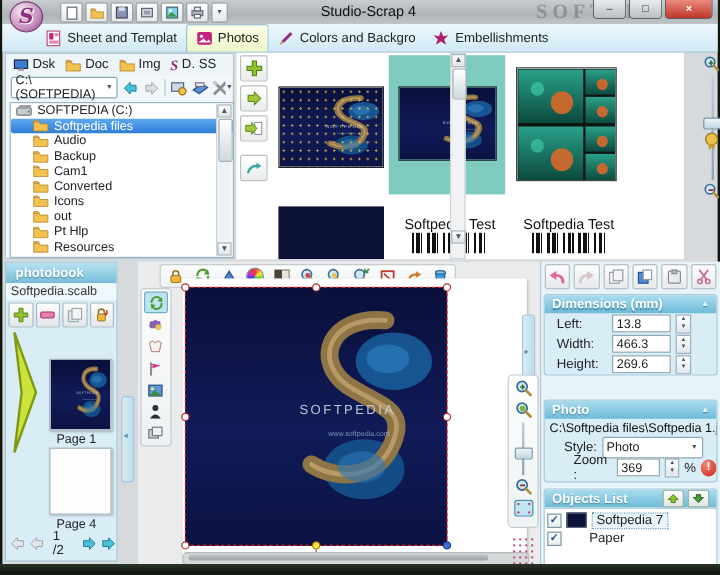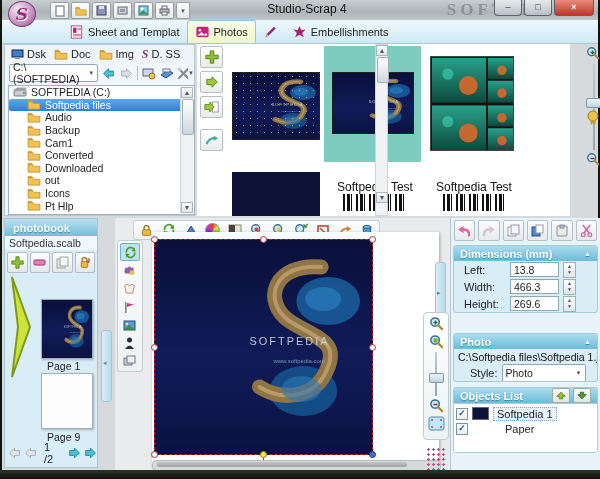--- a/index.html
+++ b/index.html
@@ -22,21 +22,21 @@
   .quickbar{position:absolute;left:48px;top:2px;display:flex;gap:2px}
   .qbtn{width:17px;height:15px;background:linear-gradient(#fff,#e4e6e8);border:1px solid #9aa0a4;
      border-radius:2px;display:flex;align-items:center;justify-content:center}
   .winbtns{position:absolute;right:4px;top:0;display:flex;gap:2px}
   .wbtn{width:26px;height:15px;border:1px solid #5c6165;border-top:none;border-radius:0 0 4px 4px;
      background:linear-gradient(#e8ebee,#b9bfc3);color:#333;font-size:9px;line-height:14px;text-align:center}
   .wbtn.close{width:38px;background:linear-gradient(#e98b7e,#c2352a);color:#fff;font-weight:bold}
   
   .ribbon{position:absolute;left:0;top:20px;width:100%;height:24px;
     background:linear-gradient(#eef8fd,#cfe9f4);border-bottom:1px solid #a9cad9;
-    display:flex;align-items:flex-end;padding-left:60px;box-sizing:border-box}
+    display:flex;align-items:flex-end;padding-left:28px;box-sizing:border-box}
   .rtab{display:flex;align-items:center;gap:4px;height:22px;padding:0 7px;color:#222;white-space:nowrap}
   .rtab.active{background:linear-gradient(#fbfde9,#eef6c8);border:1px solid #9fc3d2;border-bottom:none;
     border-radius:3px 3px 0 0}
   .ricon{width:15px;height:14px;display:block}
   
   .files{position:absolute;left:2px;top:44px;width:191px;height:172px;background:#f0f6fa;
      border:1px solid #b3c8d3;box-sizing:border-box}
   .srctabs{display:flex;align-items:center;height:18px;gap:8px;padding-left:6px;background:#eef5f9}
   .srctab{display:flex;align-items:center;gap:3px;color:#222}
   .addr{display:flex;align-items:center;height:20px;gap:3px;padding-left:4px}
@@ -260,20 +260,21 @@
           <circle cx="5" cy="6" r="1.5" fill="#fff"></circle>
           <path d="M2,12 L7,8 L10,11 L12,9 L14,12 Z" fill="#fff"></path>
         </svg>
       <span>Photos</span>
     </div>
     <div class="rtab">
       <svg class="ricon" viewBox="0 0 16 16">
           <path d="M2,14 L4,10 L12,2 L14,4 L6,12 Z" fill="#8d2f7d"></path>
           <path d="M2,14 L4,10 L6,12 Z" fill="#d6a05f"></path>
         </svg>
+      <span>Colors and Backgro</span>
     </div>
     <div class="rtab">
       <svg class="ricon" viewBox="0 0 16 16">
           <path d="M8,1 L10,6 L15,5 L11,9 L13,14 L8,11 L3,14 L5,9 L1,5 L6,6 Z" fill="#b01d6e"></path>
         </svg>
       <span>Embellishments</span>
     </div>
 
   </div>
 
@@ -375,33 +376,27 @@
       <div class="trow indent">
           <svg width="14" height="11">
             <use href="#folder"></use>
           </svg>
           <span>Converted</span>
         </div>
       <div class="trow indent">
           <svg width="14" height="11">
             <use href="#folder"></use>
           </svg>
-          <span>Downloaded</span>
+          <span>Icons</span>
         </div>
       <div class="trow indent">
           <svg width="14" height="11">
             <use href="#folder"></use>
           </svg>
           <span>out</span>
-        </div>
-      <div class="trow indent">
-          <svg width="14" height="11">
-            <use href="#folder"></use>
-          </svg>
-          <span>Icons</span>
         </div>
       <div class="trow indent">
           <svg width="14" height="11">
             <use href="#folder"></use>
           </svg>
           <span>Pt Hlp</span>
         </div>
       <div class="trow indent">
           <svg width="14" height="11">
             <use href="#folder"></use>
@@ -529,21 +524,21 @@
     <svg class="abs" style="left:3px;top:52px" width="30" height="112" viewBox="0 0 30 112">
       <path d="M4,6 L22,56 L4,106 L10,56 Z" fill="#cde23a" stroke="#7e9a14" stroke-width="2"></path>
     </svg>
     <div class="pagethumb" style="left:36px;top:80px;width:50px;height:58px">
       <svg width="100%" height="100%" preserveAspectRatio="none">
           <use href="#island" width="50" height="58"></use>
         </svg>
     </div>
     <div class="pagelbl" style="left:42px;top:141px">Page 1</div>
     <div class="pagethumb" style="left:36px;top:154px;width:50px;height:54px;background:#fdfdfd"></div>
-    <div class="pagelbl" style="left:42px;top:212px">Page 9</div>
+    <div class="pagelbl" style="left:42px;top:212px">Page 4</div>
     <div class="pbnav">
       <div class="navbtn">
           <svg width="13" height="12" viewBox="0 0 16 14">
             <path d="M14,4 L8,4 L8,1 L2,7 L8,13 L8,10 L14,10 Z" fill="#e2e6e8" stroke="#99a4a9"></path>
           </svg>
         </div>
       <div class="navbtn">
           <svg width="13" height="12" viewBox="0 0 16 14">
             <path d="M14,4 L8,4 L8,1 L2,7 L8,13 L8,10 L14,10 Z" fill="#e2e6e8" stroke="#99a4a9"></path>
           </svg>
@@ -812,20 +807,30 @@
         <span>Photo</span>
         <span class="collapse">▲</span>
       </div>
       <div class="pathtxt">C:\Softpedia files\Softpedia 1.jpg</div>
       <div class="frow" style="padding-left:16px">
         <span>Style:</span>
         <div class="combo" style="width:76px">
           <span>Photo</span>
           <span style="font-size:6px;color:#456">▼</span>
         </div>
+      </div>
+      <div class="frow" style="padding-left:24px;padding-bottom:3px">
+        <span>Zoom :</span>
+        <div class="finput" style="width:34px">369</div>
+        <div class="spin">
+            <span>▲</span>
+            <span>▼</span>
+          </div>
+        <span>%</span>
+        <div class="warn">!</div>
       </div>
     </div>
 
     <div class="sect" style="margin-top:5px">
       <div class="shead">
         <span>Objects List</span>
         <div class="greenbtn" style="margin-left:auto">
             <svg width="10" height="9" viewBox="0 0 12 10">
               <path d="M6,1 L11,6 L8,6 L8,9 L4,9 L4,6 L1,6 Z" fill="#8fc32e" stroke="#547d12"></path>
             </svg>
@@ -833,24 +838,24 @@
         <div class="greenbtn" style="margin-left:3px">
             <svg width="10" height="9" viewBox="0 0 12 10">
               <path d="M6,9 L1,4 L4,4 L4,1 L8,1 L8,4 L11,4 Z" fill="#4a9a3a" stroke="#2d6420"></path>
             </svg>
           </div>
       </div>
       <div class="objlist">
         <div class="orow">
           <div class="chk">✓</div>
           <div style="width:15px;height:11px;background:#0c1238;border:1px solid #667"></div>
-          <span style="border:1px dotted #7aa5c0;background:#e9f3fa;padding:0 3px">Softpedia 1</span>
+          <span style="border:1px dotted #7aa5c0;background:#e9f3fa;padding:0 3px">Softpedia 7</span>
         </div>
         <div class="orow">
           <div class="chk">✓</div>
-          <span style="margin-left:33px">Paper</span>
+          <span style="margin-left:19px">Paper</span>
         </div>
       </div>
     </div>
   </div>
 
 </div>
 <div class="bottomframe"></div>
 
 </body></html>

